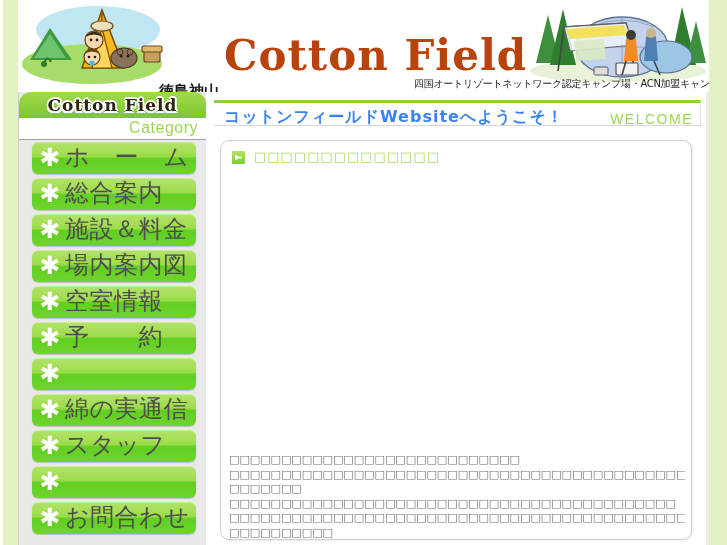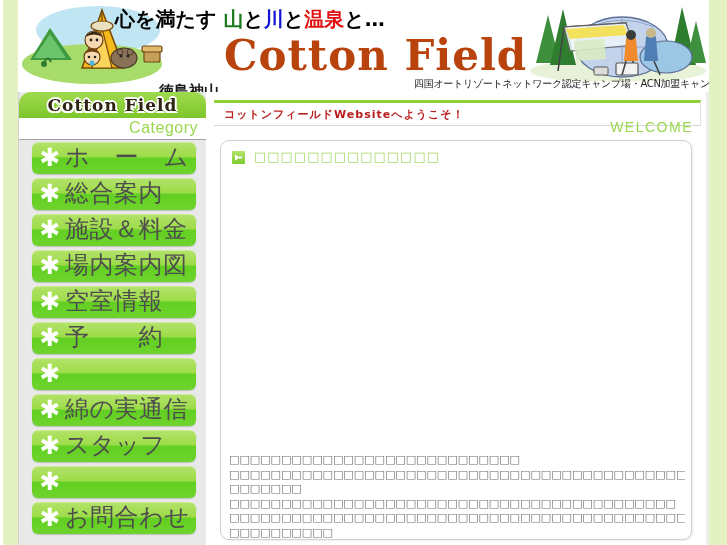--- a/index.html
+++ b/index.html
@@ -215,29 +215,29 @@
     background: #ffffff;
     border-top: 3px solid #8fcf3c;
     border-bottom: 1px solid #d6d6d6;
     border-right: 1px solid #e2e2e2;
     box-sizing: border-box;
   }
   .page-title {
     position: absolute;
     left: 10px; top: 4px;
     font-family: "DejaVu Sans", sans-serif;
-    font-size: 11px;
-    font-weight: bold;
-    color: #b91c1c;
+    font-size: 16px;
+    font-weight: bold;
+    color: #3b82f6;
     letter-spacing: 1px;
     white-space: nowrap;
   }
   .page-title-en {
     position: absolute;
-    right: 7px; top: 16px;
+    right: 7px; top: 8px;
     font-family: "Liberation Sans", sans-serif;
     font-size: 14px;
     color: #9ad84f;
     letter-spacing: 1.5px;
   }
 
   .content-card {
     position: absolute;
     left: 14px; top: 48px;
     width: 472px;
@@ -362,23 +362,20 @@
           <rect x="64" y="66" width="14" height="8" rx="1.5" fill="#ddd" stroke="#555" stroke-width="1"></rect>
           <path d="M96 38 q5 -8 10 0 l2 22 h-14 Z" fill="#ef8b2c"></path>
           <circle cx="101" cy="34" r="5" fill="#3b3b3b"></circle>
           <path d="M116 36 q5 -7 10 0 l2 24 h-14 Z" fill="#4f7fb5"></path>
           <circle cx="121" cy="32" r="5" fill="#c9b68a"></circle>
           <path d="M96 60 L92 74" stroke="#444" stroke-width="1.6"></path>
           <path d="M124 60 L130 74" stroke="#444" stroke-width="1.6"></path>
         </svg>
       </div>
 
-      <div class="tagline">
-        <span>心を満たす </span><span class="g">山</span><span>と</span><span class="b">川</span><span>と</span><span class="r">温泉</span><span>と…</span>
-      </div>
 
       <div class="brand-jp">徳島神山</div>
       <div class="brand-en">Cotton Field</div>
       <div class="header-note">四国オートリゾートネットワーク認定キャンプ場・ACN加盟キャンプ場</div>
     </div>
   </div>
 
   <div id="sidebar">
     <div class="side-head">
       <span class="side-head-text">Cotton Field</span>

